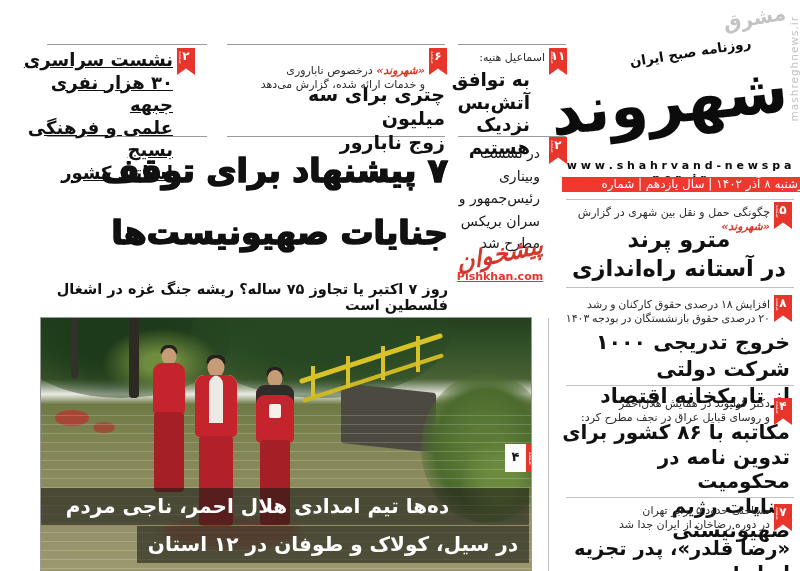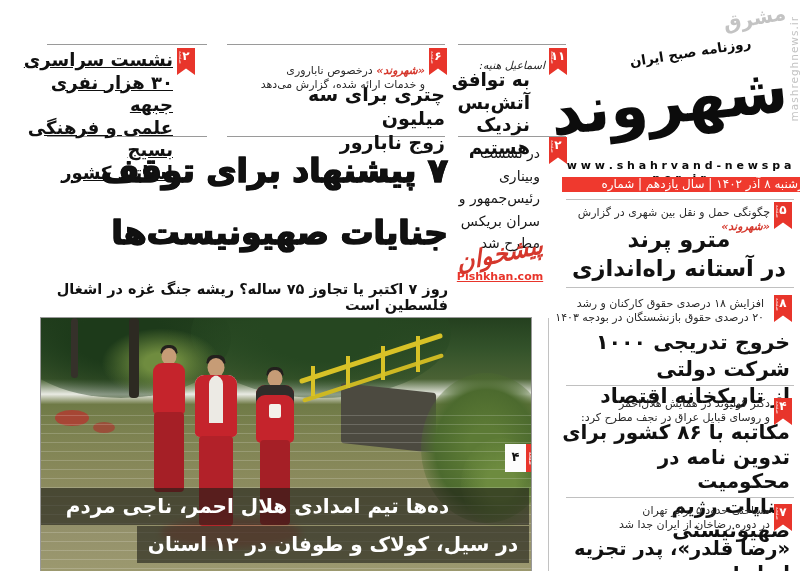--- a/index.html
+++ b/index.html
@@ -79,21 +79,21 @@
 زوج نابارور</div>
   <div class="abs kicker ml" style="right:375px;top:50px;width:180px;">
     <span class="brand-red">«شهروند»</span><span> درخصوص ناباروری
 و خدمات ارائه شده، گزارش می‌دهد</span>
   </div>
 
   <div class="badge" style="right:233px;top:48px;">
     <span class="num">۱۱</span>
     <span class="lbl">صفحه</span>
   </div>
-  <div class="abs kicker" style="right:255px;top:59px;width:100px;font-style:italic;">اسماعیل هنیه:</div>
+  <div class="abs kicker" style="right:255px;top:51px;width:100px;">اسماعیل هنیه:</div>
   <div class="abs headline ml" style="right:270px;top:69px;width:110px;font-size:18.5px;line-height:22.5px;">به توافق
 آتش‌بس
 نزدیک هستیم</div>
 
   <div class="badge" style="right:233px;top:137px;">
     <span class="num">۲</span>
     <span class="lbl">صفحه</span>
   </div>
   <div class="abs kicker ml" style="right:260px;top:142px;width:90px;font-size:14px;line-height:22.5px;color:#161616;">در نشست
 وبیناری
@@ -179,21 +179,21 @@
   <div class="abs kicker" style="right:30px;top:206px;width:205px;">
     <span>چگونگی حمل و نقل بین شهری در گزارش </span><span class="brand-red">«شهروند»</span>
   </div>
   <div class="abs headline ml" style="left:566px;top:225px;width:226px;font-size:22.5px;line-height:29px;text-align:center;">مترو پرند
 در آستانه راه‌اندازی</div>
 
   <div class="badge" style="right:8px;top:295px;">
     <span class="num">۸</span>
     <span class="lbl">صفحه</span>
   </div>
-  <div class="abs kicker ml" style="right:36px;top:297px;width:210px;">افزایش ۱۸ درصدی حقوق کارکنان و رشد
+  <div class="abs kicker ml" style="right:30px;top:297px;width:210px;font-family:Liberation Serif, serif;">افزایش ۱۸ درصدی حقوق کارکنان و رشد
 ۲۰ درصدی حقوق بازنشستگان در بودجه ۱۴۰۳</div>
   <div class="abs headline ml" style="right:10px;top:329px;width:228px;font-size:20.5px;line-height:27px;">خروج تدریجی ۱۰۰۰ شرکت دولتی
 از تاریکخانه اقتصاد</div>
 
   <div class="badge" style="right:8px;top:398px;">
     <span class="num">۴</span>
     <span class="lbl">صفحه</span>
   </div>
   <div class="abs kicker ml" style="right:30px;top:397px;width:210px;">دکتر کولیوند در همایش هلال‌احمر
 و روسای قبایل عراق در نجف مطرح کرد:</div>

